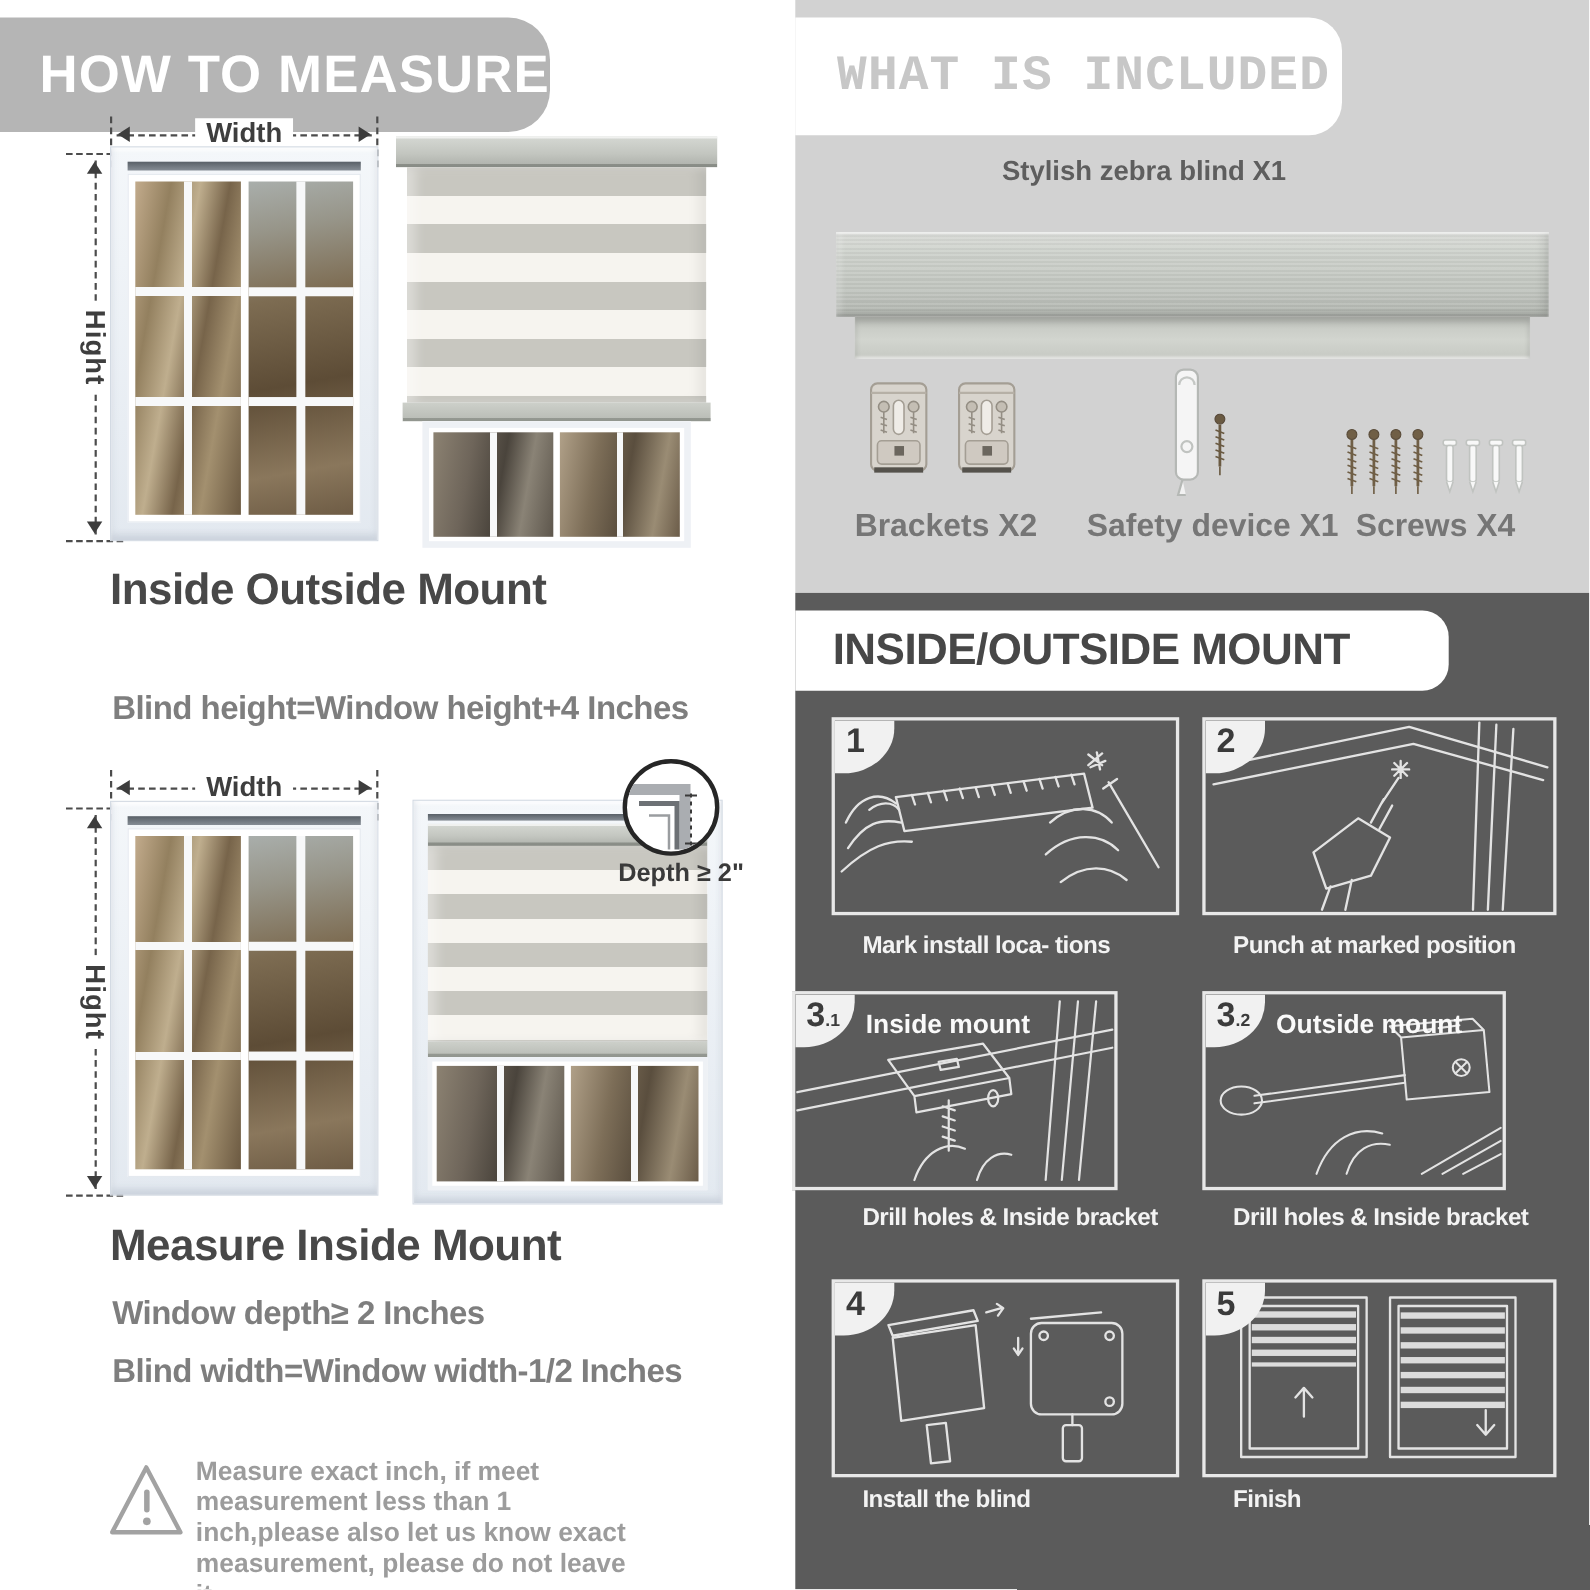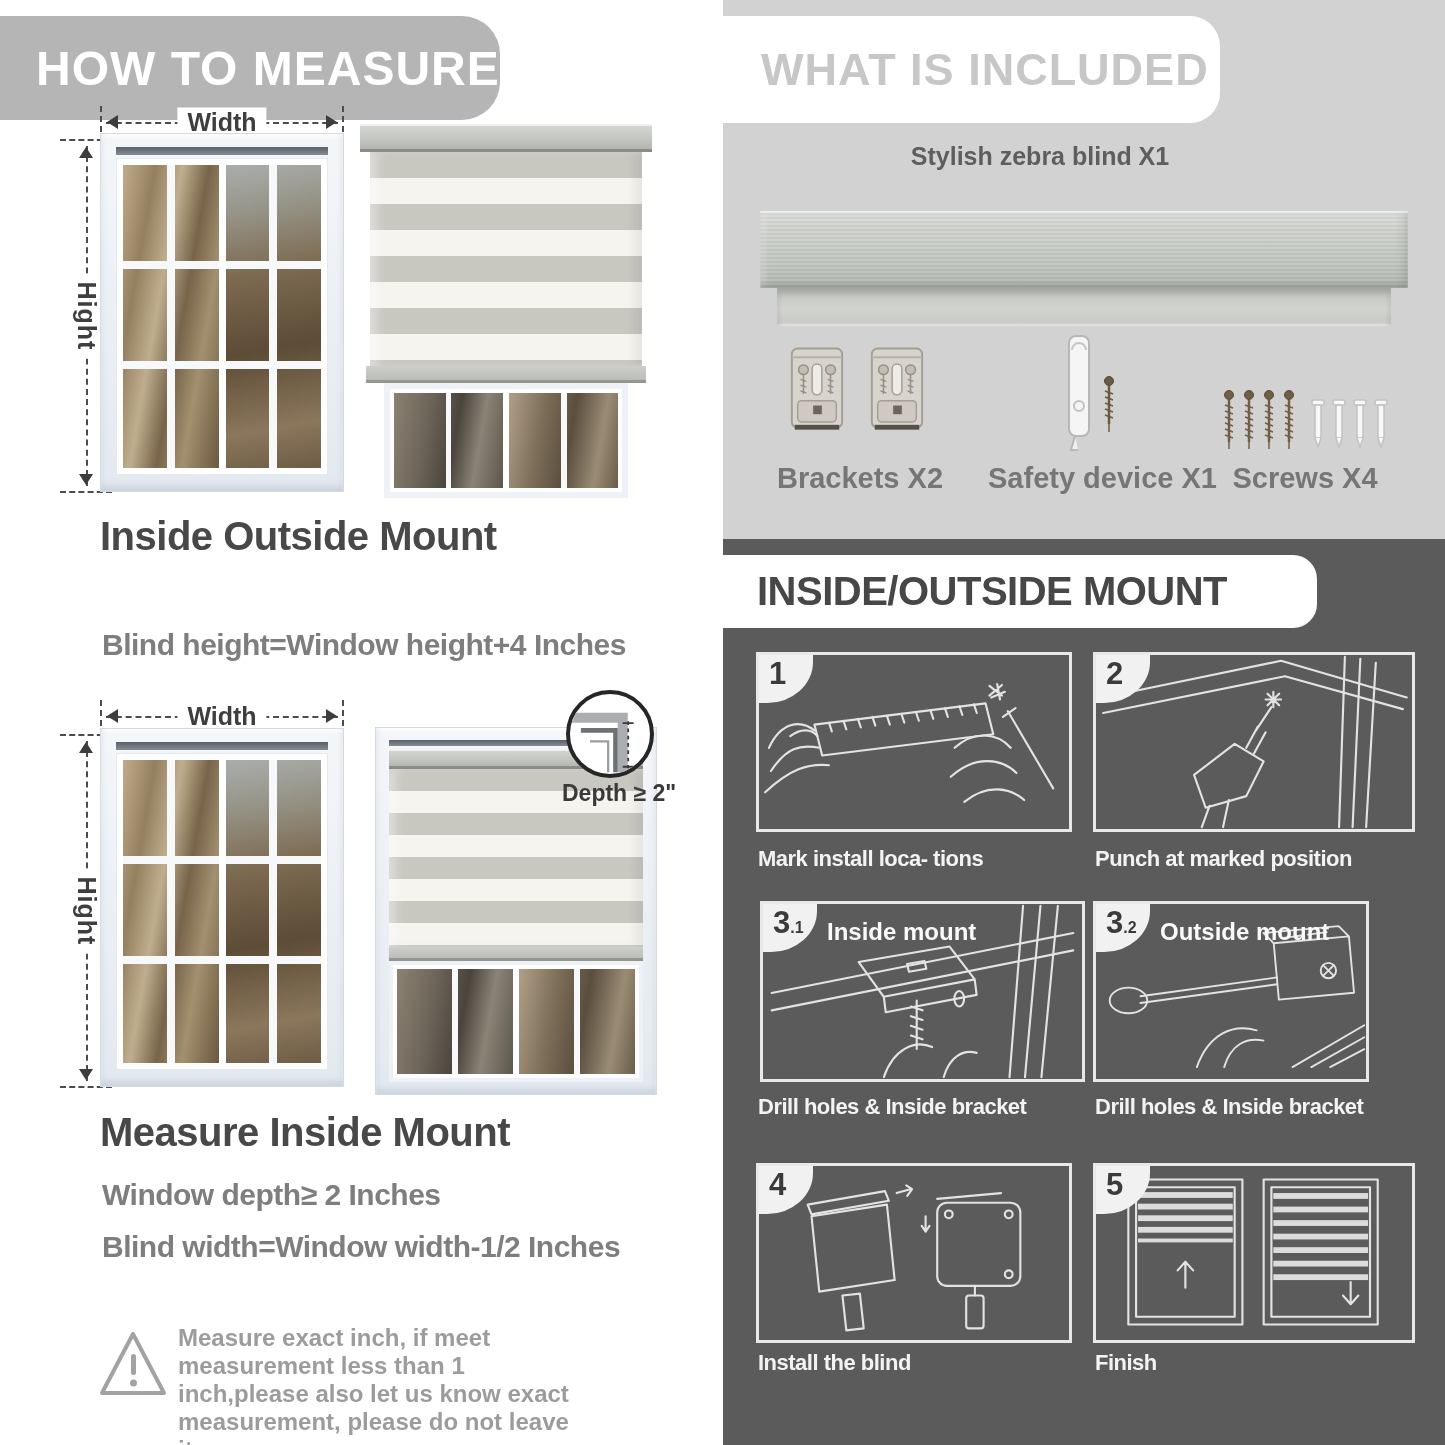--- a/index.html
+++ b/index.html
@@ -68,21 +68,21 @@
       linear-gradient(100deg,#b0a088 0%,#7d6e58 30%,#5a4e3e 55%,#9a8c74 80%,#6b5c49 100%);}
 
   .callout{position:absolute;width:88px;height:88px;border:4px solid #262626;border-radius:50%;
       background:#fff;box-sizing:border-box;overflow:hidden;z-index:5;}
   .depth-label{position:absolute;font-size:23px;font-weight:bold;color:#3a3a3a;white-space:nowrap;}
 
   
   .right-light{position:absolute;left:723px;top:0;width:722px;height:539px;background:#d2d2d2;}
   .banner-included{position:absolute;left:723px;top:16px;width:497px;height:107px;background:#fff;
       border-radius:0 30px 30px 0;display:flex;align-items:center;padding-left:38px;box-sizing:border-box;}
-  .banner-included span{color:#c7c7c7;font-size:45px;font-weight:bold;letter-spacing:1px;}
+  .banner-included span{color:#c7c7c7;font-size:45px;font-weight:bold;letter-spacing:1px;font-family:Liberation Mono, monospace;}
   .product-title{position:absolute;left:860px;top:142px;width:360px;text-align:center;
       font-size:25px;font-weight:bold;color:#5e5e5e;}
   .big-cassette{position:absolute;left:760px;top:211px;width:648px;height:77px;
       background:repeating-linear-gradient(180deg,rgba(255,255,255,.07) 0 2px,rgba(0,0,0,.03) 2px 4px),
                  linear-gradient(180deg,#dadcd8 0%,#ccd0ca 30%,#c0c4be 70%,#b2b6b0 100%);
       box-shadow:inset 0 2px 2px rgba(255,255,255,.6), inset 0 -4px 5px rgba(0,0,0,.14),
                  inset -6px 0 8px rgba(0,0,0,.08), inset 4px 0 6px rgba(255,255,255,.3);}
   .big-cassette-under{position:absolute;left:777px;top:288px;width:614px;height:38px;
       background:linear-gradient(180deg,#c2c5bf,#d2d5cf 55%,#c6c9c3);
       box-shadow:inset 0 5px 6px rgba(0,0,0,.18), inset 0 -2px 2px rgba(255,255,255,.5);}
@@ -94,21 +94,21 @@
   .banner-mount{position:absolute;left:723px;top:555px;width:594px;height:73px;background:#fff;
       border-radius:0 24px 24px 0;display:flex;align-items:center;padding-left:34px;box-sizing:border-box;z-index:2;}
   .banner-mount span{color:#474747;font-size:40px;font-weight:bold;letter-spacing:-0.5px;}
   .panel{position:absolute;border:3px solid #e8e8e8;box-sizing:border-box;overflow:hidden;background:#5b5b5b;}
   .panel svg.art{position:absolute;left:0;top:0;width:100%;height:100%;}
   .badge{position:absolute;left:0;top:0;width:54px;height:48px;background:#f1f1f1;
       border-radius:0 0 85% 0;color:#3b3b3b;padding:1px 0 0 10px;box-sizing:border-box;z-index:3;}
   .badge .n{font-size:31px;font-weight:bold;}
   .badge .s{font-size:16px;font-weight:bold;}
   .panel-title{position:absolute;left:64px;top:14px;font-size:24px;font-weight:bold;color:#fafafa;z-index:3;white-space:nowrap;}
-  .caption{position:absolute;font-size:22px;font-weight:bold;color:#f3f3f3;letter-spacing:-0.5px;white-space:nowrap;}
+  .caption{position:absolute;font-size:22px;font-weight:bold;color:#f3f3f3;letter-spacing:-0.5px;white-space:nowrap;margin-left:26px;}
 
   .warn-icon{position:absolute;left:98px;top:1326px;}
   svg .ln{stroke:#e3e3e3;stroke-width:2.2;fill:none;stroke-linecap:round;stroke-linejoin:round;}
   svg .stripe{fill:#dcdcdc;stroke:none;}
 </style>
 </head>
 <body>
 
 <div id="canvas">
 
@@ -334,21 +334,21 @@
       <path class="ln" d="M252 2 L246 178 M268 4 L260 178 M284 8 L274 178"></path>
       <path class="ln" d="M96 124 L138 92 L168 110 L150 146 L108 158 Z M112 156 L104 178 M132 150 L126 178"></path>
       <path class="ln" d="M150 96 L162 74 M158 102 L170 80 M160 78 L176 54"></path>
       <path class="ln" d="M170 46 h16 M178 38 v16 M172 40 l12 12 M184 40 l-12 12"></path>
     </svg>
     <div class="badge"><span class="n">2</span><span class="s"></span></div>
   </div>
   <div class="caption" style="left:758px;top:846px;">Mark install loca- tions</div>
   <div class="caption" style="left:1095px;top:846px;">Punch at  marked position</div>
 
-  <div class="panel" style="left:760px;top:901px;width:325px;height:181px;">
+  <div class="panel" style="left:720px;top:901px;width:296px;height:181px;">
     <svg class="art" viewBox="0 0 316 181">
       <path class="ln" d="M2 92 L314 30 M2 110 L314 48"></path>
       <path class="ln" d="M262 2 L248 179 M280 2 L264 179 M298 2 L281 179"></path>
       <path class="ln" d="M92 60 L186 44 L212 78 L118 96 Z M142 62 l18 -3 l2 8 l-18 3 Z M118 96 L120 112 L214 94 L212 78"></path>
       <ellipse class="ln" cx="196" cy="98" rx="5" ry="8"></ellipse>
       <path class="ln" d="M152 100 V150 M146 106 l12 4 M146 116 l12 4 M146 126 l12 4 M146 136 l12 4"></path>
       <path class="ln" d="M118 179 C128 150 150 140 168 148 M180 179 C186 158 200 150 214 154"></path>
     </svg>
     <div class="badge"><span class="n">3</span><span class="s">.1</span></div>
     <div class="panel-title">Inside mount</div>

